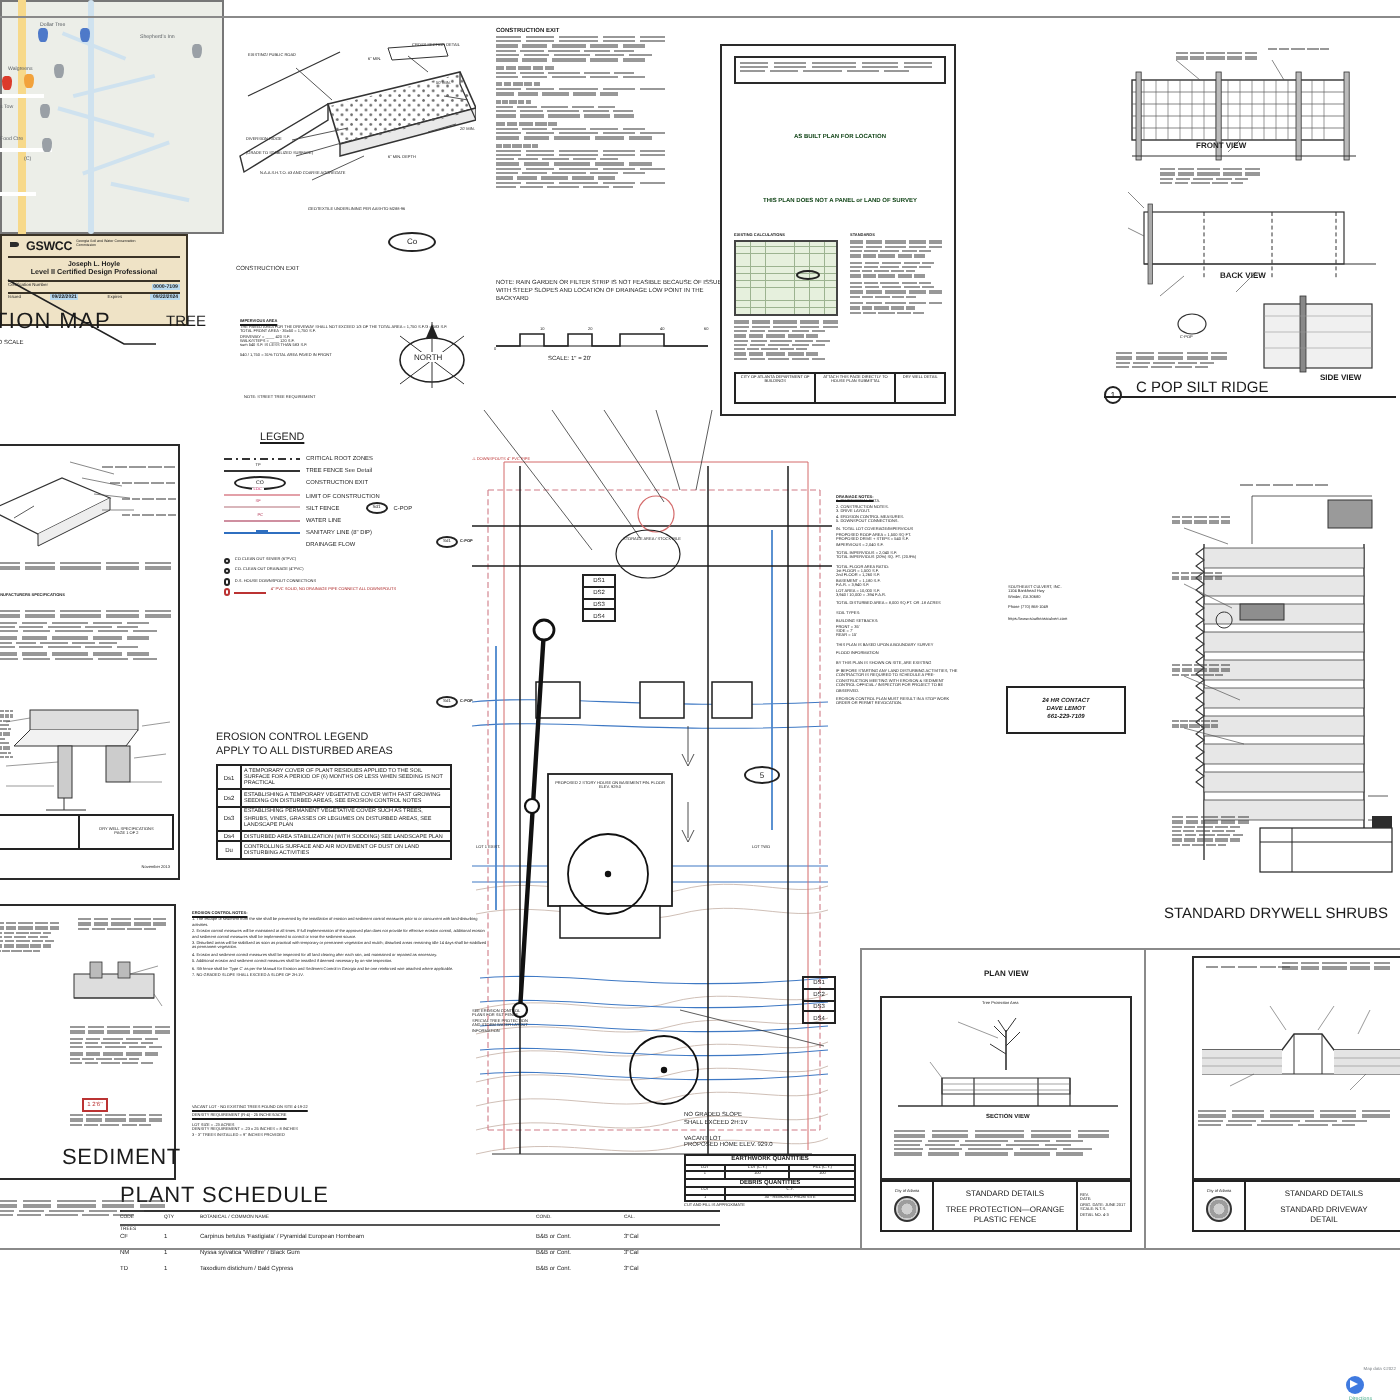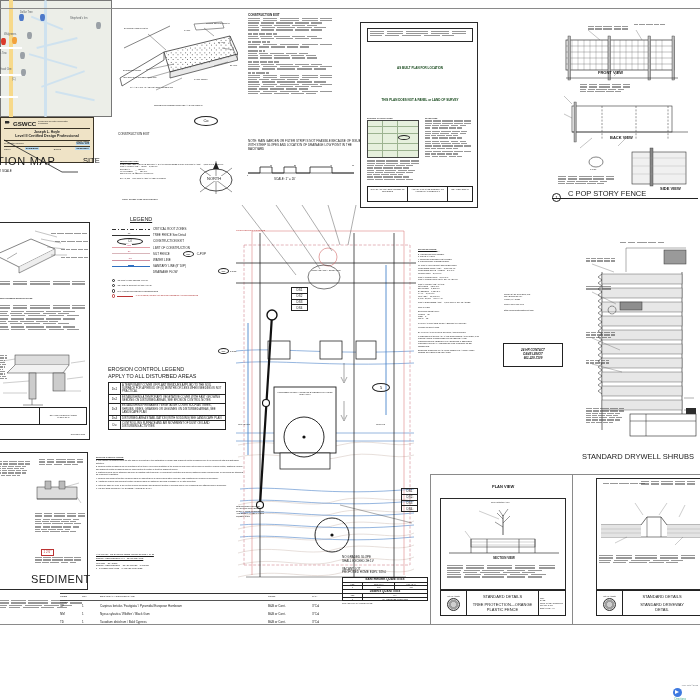--- a/index.html
+++ b/index.html
@@ -135,21 +135,21 @@
     <div class="dirbtn"></div>
     <span class="dirlbl">Directions</span>
   </div>
 
   <svg class="lead" style="left:0;top:130px;width:120px;height:50px">
     <path d="M4,10 L62,42 L78,42" stroke="#222" stroke-width=".8" fill="none"></path>
   </svg>
 
   <div style="position:absolute;left:-3px;top:155px;" class="xl">TION  MAP</div>
   <div style="position:absolute;left:-3px;top:170px;" class="ssm">TO SCALE</div>
-  <div style="position:absolute;left:83px;top:156px;" class="lg">SITE</div>
+  <div style="position:absolute;left:83px;top:156px;" class="lg">TREE</div>
 
   <div style="position:absolute;left:118px;top:20px;width:120px;height:110px;">
     <svg width="120" height="110">
 
       <path d="M2,58 L46,32 L46,40 L4,66 Z" fill="none" stroke="#333" stroke-width=".7"></path>
       <path d="M6,28 L52,6" stroke="#333" stroke-width=".6" fill="none"></path>
 
       <path d="M46,32 L112,16 L120,34 L52,52 Z" fill="#fff" stroke="#333" stroke-width=".8"></path>
       <path d="M120,34 L120,40 L52,58 L52,52 Z" fill="#e9e9e9" stroke="#333" stroke-width=".7"></path>
 
@@ -399,21 +399,21 @@
         <i></i>
         <i></i>
       </div>
   </div>
 
   <div style="position:absolute;left:530px;top:197px;width:168px;">
     <div style="position:absolute;left:22px;top:1px;right:0;border-top:1px solid #222;"></div>
     <div class="circnum" style="position:absolute;left:22px;top:-4px;">
       <span>1</span>
     </div>
-    <div class="lg" style="position:absolute;left:38px;top:-8px;">C POP STORY FENCE</div>
+    <div class="lg" style="position:absolute;left:38px;top:-8px;">C POP SILT RIDGE</div>
   </div>
 
   <div style="position:absolute;left:112px;top:216px;width:126px;">
     <div class="md u" style="margin-left:18px;margin-bottom:3px;">LEGEND</div>
 
     <div class="lgrow">
       <div class="lgkey">
           <div class="l" style="background:repeating-linear-gradient(90deg,#333 0 4px,transparent 4px 6px,#333 6px 7px,transparent 7px 9px);"></div>
         </div>
       <div class="lgtxt">CRITICAL ROOT ZONES</div>
@@ -527,20 +527,21 @@
 
   <div style="position:absolute;left:96px;top:553px;width:150px;">
     <div class="xtiny u">VACANT LOT - NO EXISTING TREES FOUND ON SITE 4-19-22</div>
     <div class="xtiny u" style="margin-top:2px">DENSITY REQUIREMENT (R-4) - 25 INCHES/ACRE</div>
     <div class="xtiny" style="margin-top:2px">LOT SIZE = .23 ACRES</div>
     <div class="xtiny">DENSITY REQUIREMENT = .23 x 25 INCHES = 8 INCHES</div>
     <div class="xtiny">3 - 3" TREES INSTALLED = 9" INCHES PROVIDED</div>
   </div>
 
   <div style="position:absolute;left:60px;top:592px;width:300px;">
+    <div class="xl" style="letter-spacing:.04em;">PLANT SCHEDULE</div>
     <div style="border-top:.8px solid #333;margin-top:1px;"></div>
     <div style="display:flex;margin-top:2px;" class="tiny">
       <span style="width:22px">CODE</span>
       <span style="width:18px">QTY</span>
       <span style="width:168px">BOTANICAL / COMMON NAME</span>
       <span style="width:44px">COND.</span>
       <span style="width:28px">CAL.</span>
     </div>
     <div style="border-top:.6px solid #555;margin-top:1px;"></div>
     <div class="tiny" style="margin-top:1.5px;">TREES</div>

